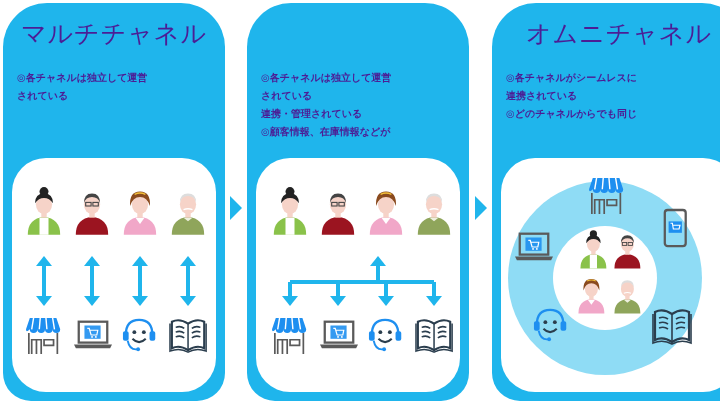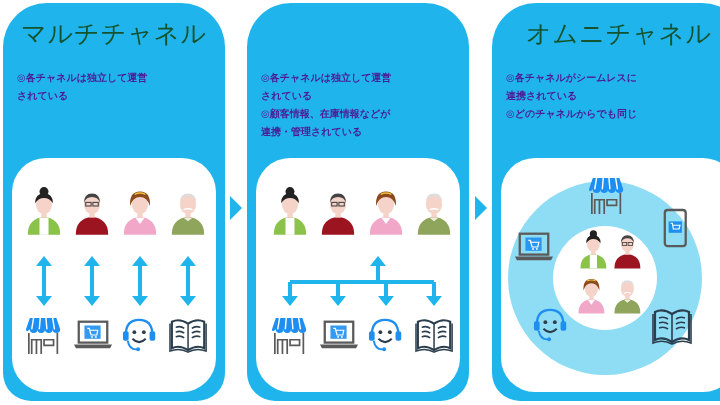--- a/index.html
+++ b/index.html
@@ -1,21 +1,21 @@
 <!DOCTYPE html>
 <html><head>
 <meta charset="utf-8">
 <style>
   html,body{margin:0;padding:0;background:#fff;}
   body{width:720px;height:405px;position:relative;overflow:hidden;font-family:"DejaVu Sans","Liberation Sans",sans-serif;}
   .panel{position:absolute;top:3px;width:222px;height:398px;background:#1fb5ec;border-radius:44px 44px 28px 28px;}
   .panel.p1{left:3px;}
   .panel.p2{left:247px;}
   .panel.p3{left:492px;width:226px;padding-left:28px;}
-  .title{position:absolute;top:14px;left:0;right:0;text-align:center;color:#14532d;font-size:25px;letter-spacing:1px;}
+  .title{position:absolute;top:14px;left:0;right:0;text-align:center;color:#4c1d95;font-size:25px;letter-spacing:1px;}
   .desc{position:absolute;top:66px;left:14px;right:8px;color:#4c1d95;font-size:10px;font-weight:bold;line-height:18px;}
   .desc div{white-space:nowrap;}
   .inner{position:absolute;top:155px;left:9px;right:9px;bottom:9px;background:#fff;border-radius:34px;}
   .arrow{position:absolute;width:0;height:0;border-top:12px solid transparent;border-bottom:12px solid transparent;border-left:12px solid #1fb5ec;}
   svg{position:absolute;left:0;top:0;overflow:visible;}
 </style>
 </head>
 <body>
 
 <div class="panel p1">
@@ -108,22 +108,22 @@
         </g>
       </svg>
   </div>
 </div>
 <div class="arrow" style="left:230px;top:196px;"></div>
 
 <div class="panel p2">
   <div class="desc">
     <div>◎各チャネルは独立して運営</div>
     <div>されている</div>
+    <div>連携・管理されている</div>
     <div>◎顧客情報、在庫情報などが</div>
-    <div>連携・管理されている</div>
   </div>
   <div class="inner">
     <svg id="svg2" width="204" height="234">
         <g transform="translate(16,30) scale(0.9)">
           <path d="M2 52 Q2 34 20 32 Q38 34 38 52 Z" fill="#8ac24a"></path>
           <rect x="15" y="33" width="10" height="19" fill="#fff"></rect>
           <rect x="17" y="26" width="6" height="7" fill="#f6d3c8"></rect>
           <ellipse cx="20" cy="18" rx="9" ry="11" fill="#f6d3c8"></ellipse>
           <circle cx="20" cy="4" r="5" fill="#222"></circle>
           <path d="M10 17 Q10 6 20 6 Q30 6 30 17 Q26 11 20 11 Q14 11 10 17Z" fill="#222"></path>

